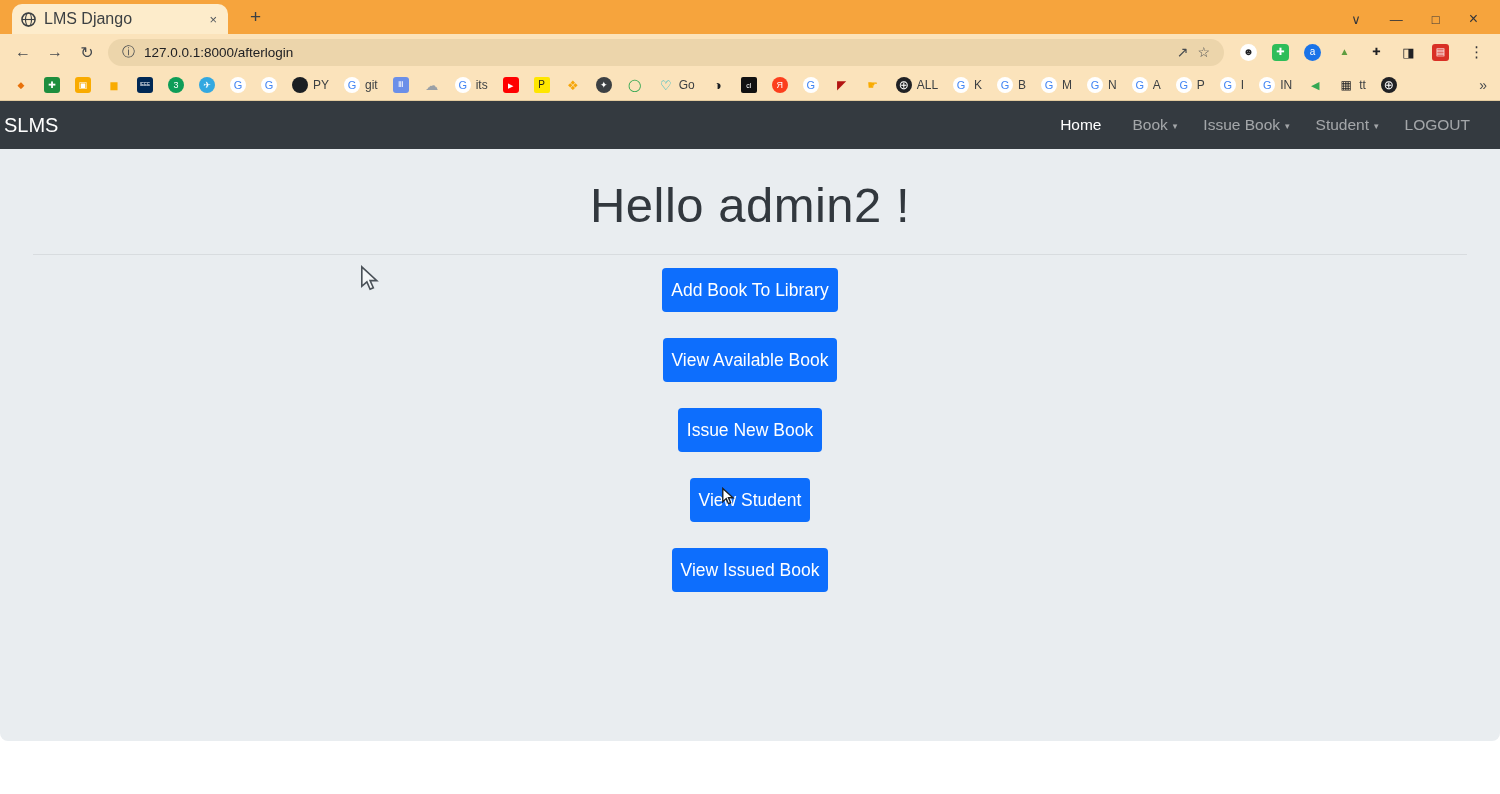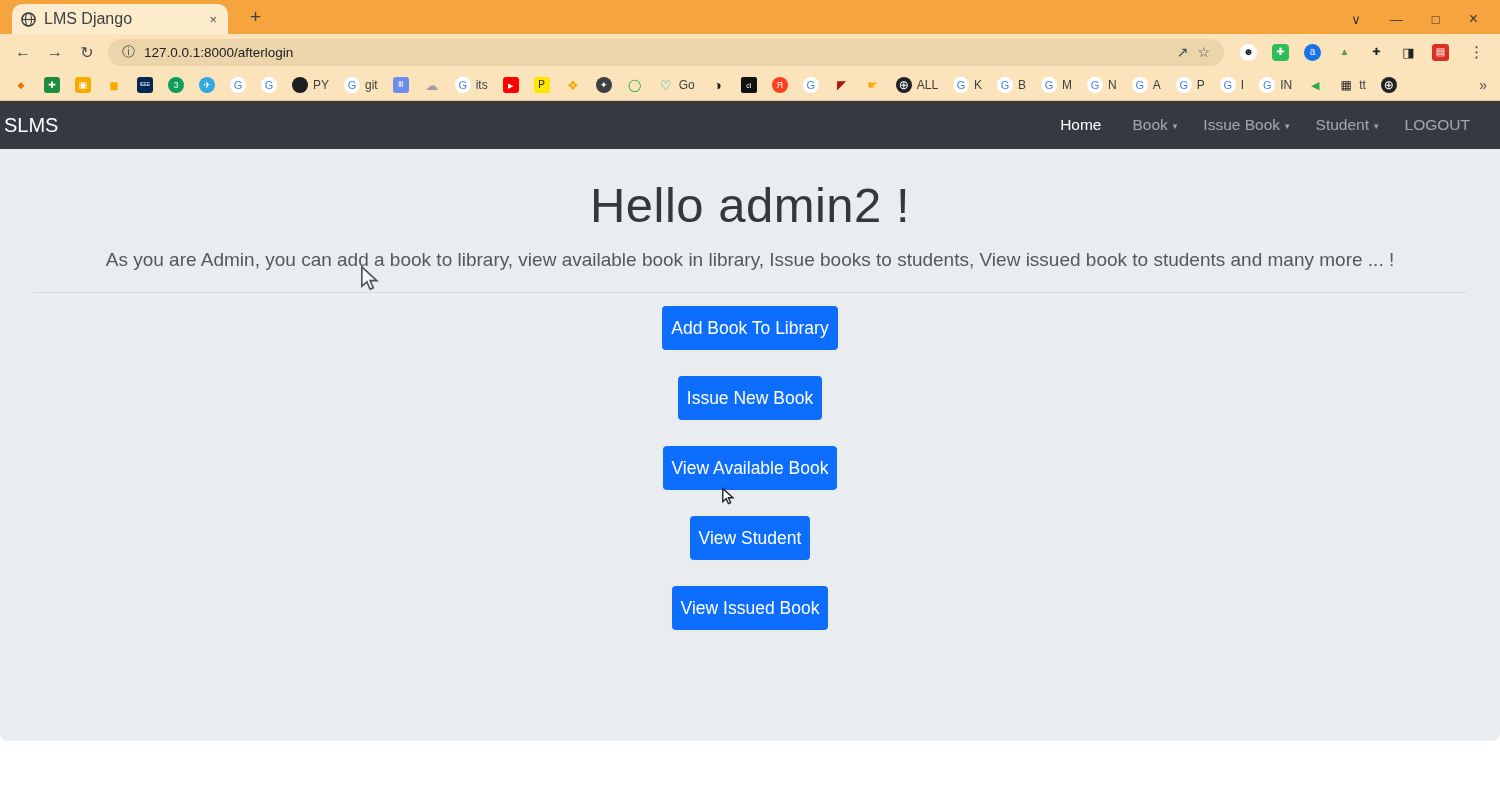--- a/index.html
+++ b/index.html
@@ -344,29 +344,28 @@
 
       <div class="nav-link" style="color: rgba(255, 255, 255, 0.55);">
         <span>LOGOUT</span>
         <span class="caret"></span>
       </div>
     </div>
 </div>
 
 <div class="jumbo">
   <h1 class="hero-title">Hello admin2 !</h1>
-  <p class="hero-lead">As you are Admin, you can add a book to library, view available book in library, Issue books to students, View issued book to students and many more ... !</p>
   <hr class="rule">
   <div class="btn-stack">
 
       <button class="btn">Add Book To Library</button>
 
+      <button class="btn">View Available Book</button>
+
       <button class="btn">Issue New Book</button>
-
-      <button class="btn">View Available Book</button>
 
       <button class="btn">View Student</button>
 
       <button class="btn">View Issued Book</button>
     </div>
 </div>
 
 <svg id="cursor-a" class="cursor" width="24" height="26" viewBox="0 0 19 21">
   <path d="M4.5,1.5 L4.5,17.2 L8.6,13.6 L11.2,19.6 L13.8,18.4 L11.2,12.6 L16.6,12.6 Z" fill="#f5f7f8" stroke="#4a5158" stroke-width="1.3"></path>
 </svg>

